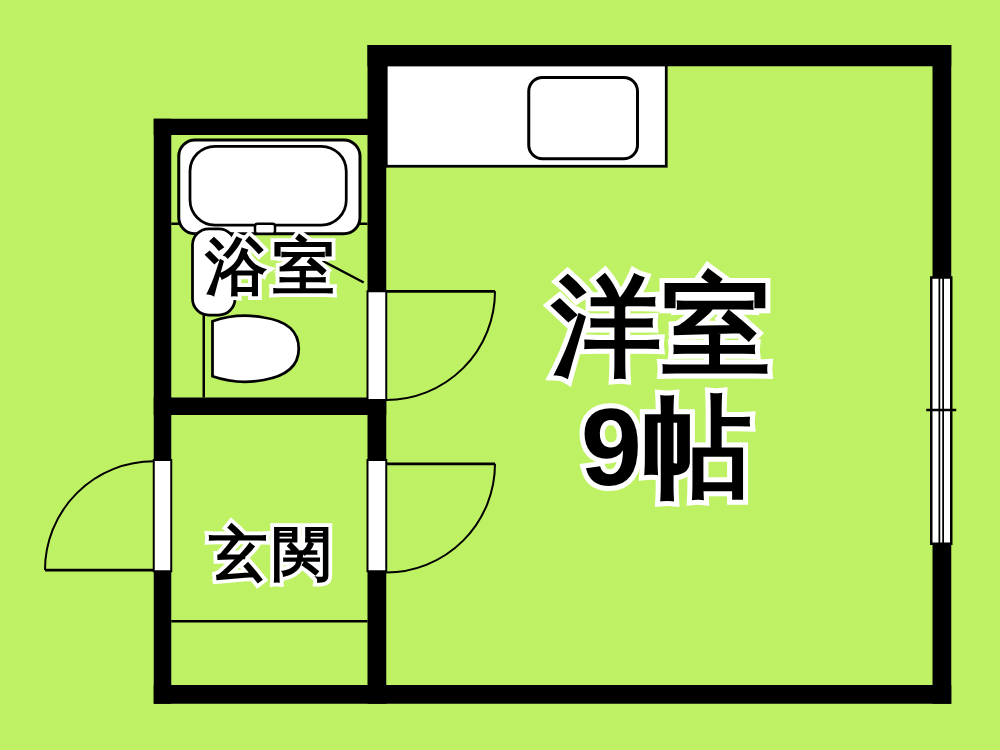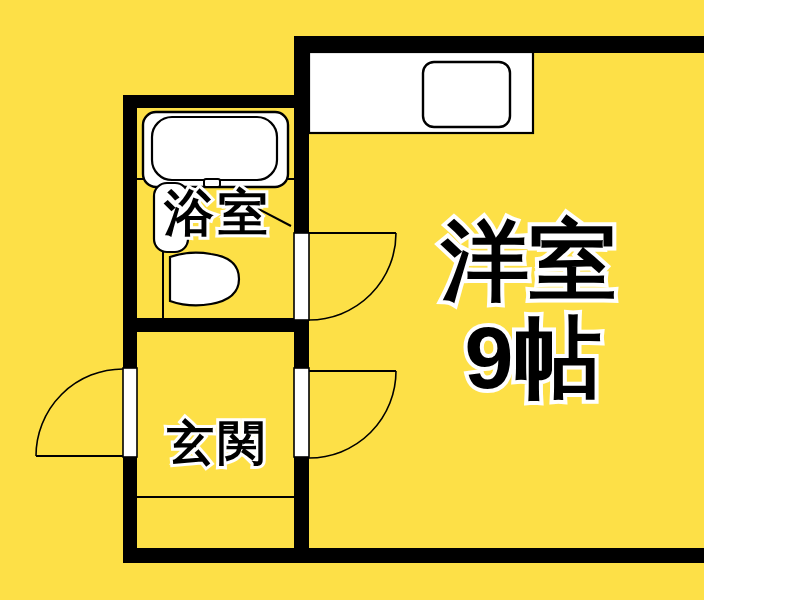--- a/index.html
+++ b/index.html
@@ -2,23 +2,23 @@
 <html><head>
 <meta charset="utf-8">
 <style>
   html, body {
     margin: 0;
     padding: 0;
     background: #ffffff;
   }
   .stage {
     position: relative;
-    width: 704px;
+    width: 800px;
     height: 600px;
-    background: #fde047;
+    background: #bef264;
     overflow: hidden;
     font-family: "Liberation Sans", "DejaVu Sans", sans-serif;
   }
   svg { display: block; }
   .wall { stroke: none; }
   .opening { fill: #ffffff; stroke: #000000; stroke-width: 1.6; }
   .fixture { fill: #ffffff; stroke: #000000; stroke-width: 2.4; }
   .fixture-thin { fill: none; stroke: #000000; stroke-width: 2.2; }
   .doorline { fill: none; stroke: #000000; stroke-width: 2.2; }
   .arc { fill: none; stroke: #000000; stroke-width: 1.6; }

